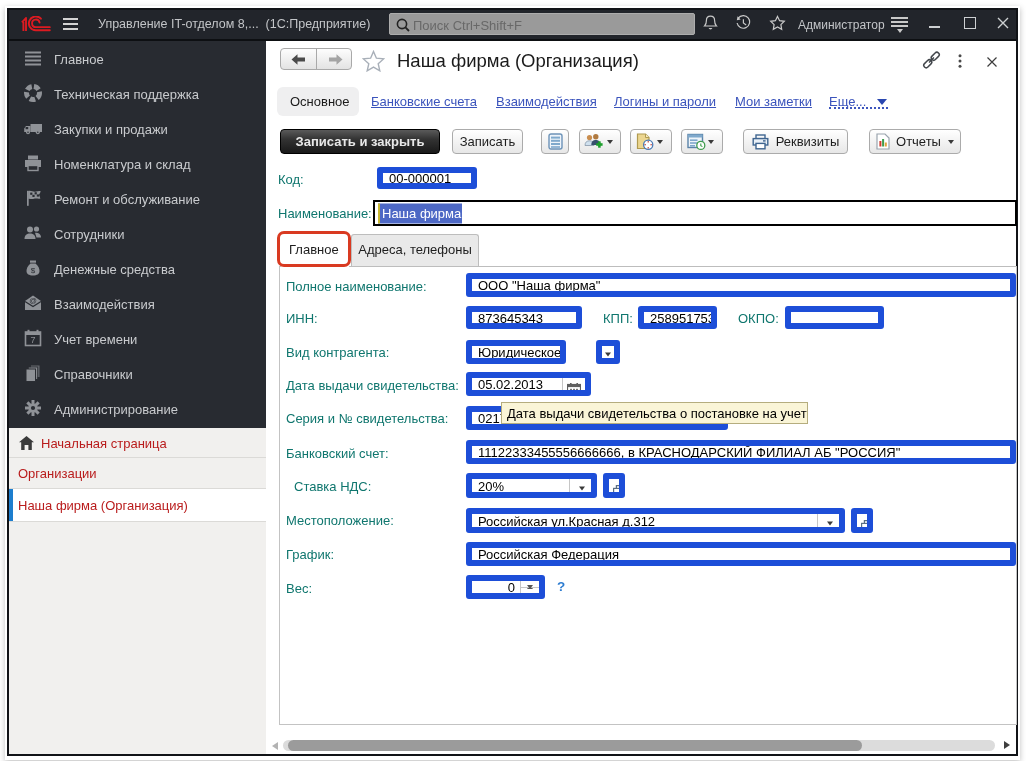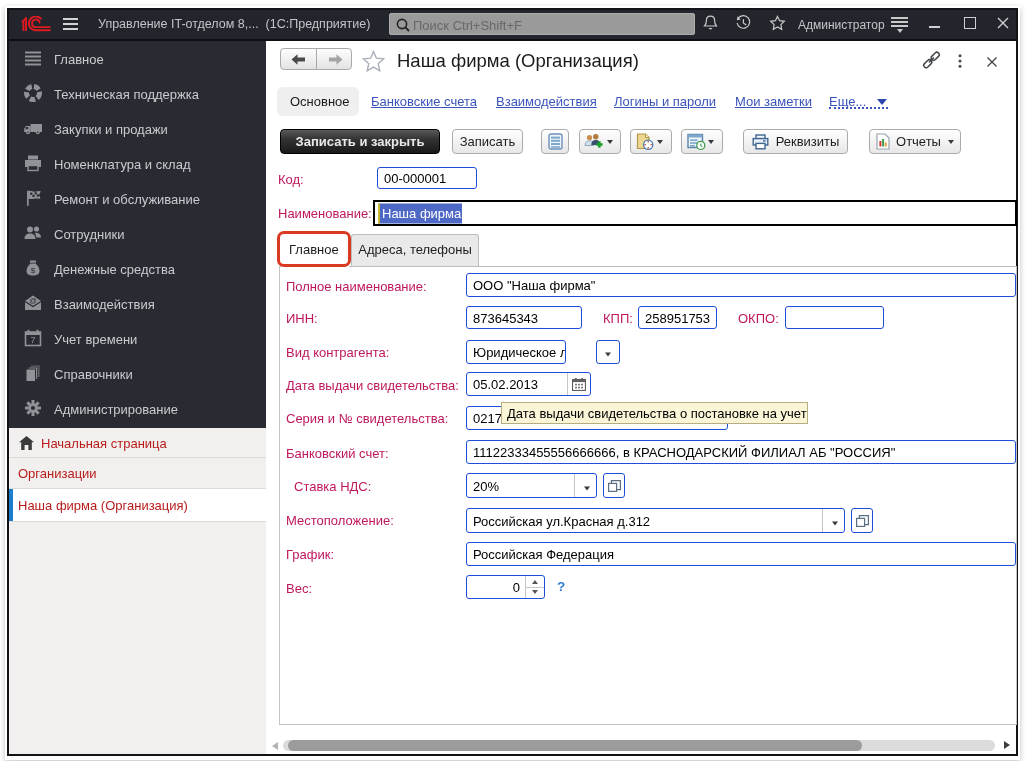--- a/index.html
+++ b/index.html
@@ -9,22 +9,22 @@
 #shadow{left:5px;top:6px;width:1015px;height:754px;box-shadow:0 2px 6px rgba(0,0,0,.25);}
 #titlebar{left:9px;top:10px;width:1007px;height:29px;background:#22252b;}
 #sidebar{left:9px;top:39px;width:257px;height:389px;background:#282b31;}
 #sidebot{left:9px;top:428px;width:257px;height:326px;background:#f1f0ee;}
 .mitem{position:absolute;left:0;width:257px;height:35px;}
 .mico{position:absolute;left:14px;top:7px;width:20px;height:20px;}
 .mtxt{position:absolute;left:45px;top:50%;transform:translateY(-50%);color:#c9cbce;font-size:13px;white-space:nowrap;}
 .srow{position:absolute;left:0;width:257px;border-bottom:1px solid #dbdad7;box-sizing:border-box;}
 .stxt{position:absolute;top:50%;transform:translateY(-50%);color:#b91c1c;font-size:13px;white-space:nowrap;}
 .tbtxt{color:#c3c5c8;font-size:12.5px;white-space:nowrap;}
-.lbl{position:absolute;color:#be185d;font-size:13px;white-space:nowrap;text-align:right;}
-.fld{position:absolute;border:1px solid #1d4ed8;border-radius:3px;background:#fff;box-sizing:border-box;font-size:13px;color:#000;white-space:nowrap;overflow:hidden;}
+.lbl{position:absolute;color:#0f766e;font-size:13px;white-space:nowrap;text-align:right;}
+.fld{position:absolute;border:6px solid #1d4ed8;border-radius:3px;background:#fff;box-sizing:border-box;font-size:13px;color:#000;white-space:nowrap;overflow:hidden;}
 .fld span.t{position:absolute;left:6px;top:50%;transform:translateY(-50%);}
 .btn{position:absolute;border:1px solid #ababab;border-radius:4px;background:linear-gradient(#ffffff,#f4f4f4 45%,#e7e7e7);box-sizing:border-box;display:flex;align-items:center;justify-content:center;font-size:13px;color:#1d1d1d;white-space:nowrap;}
 .link{position:absolute;color:#3b54bc;font-size:13px;text-decoration:underline;white-space:nowrap;}
 .caret{display:inline-block;width:0;height:0;border-left:3.5px solid transparent;border-right:3.5px solid transparent;border-top:4px solid #3a3a3a;}
 </style>
 </head>
 <body>
 <div class="abs" id="shadow"></div>
 <div class="abs" id="win"></div>
 <div class="abs" id="titlebar"></div>

